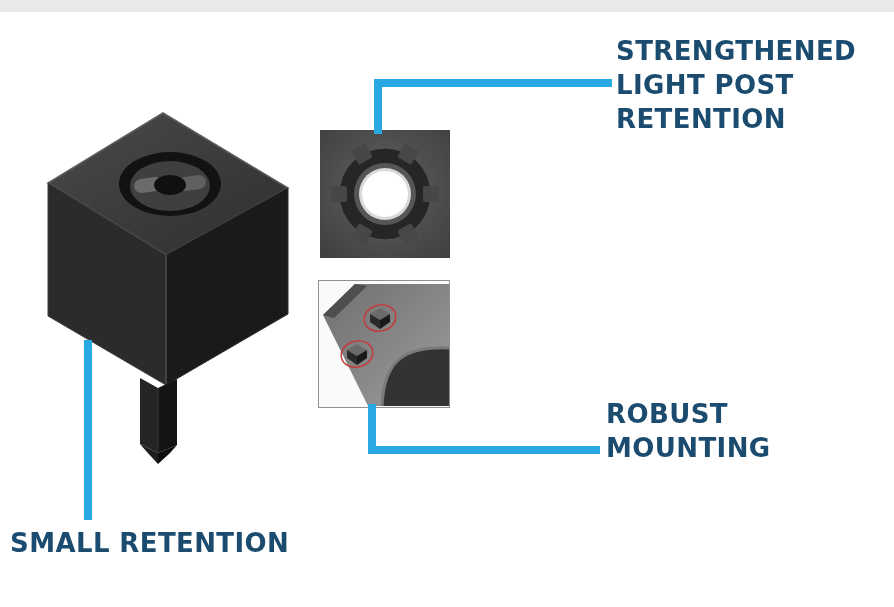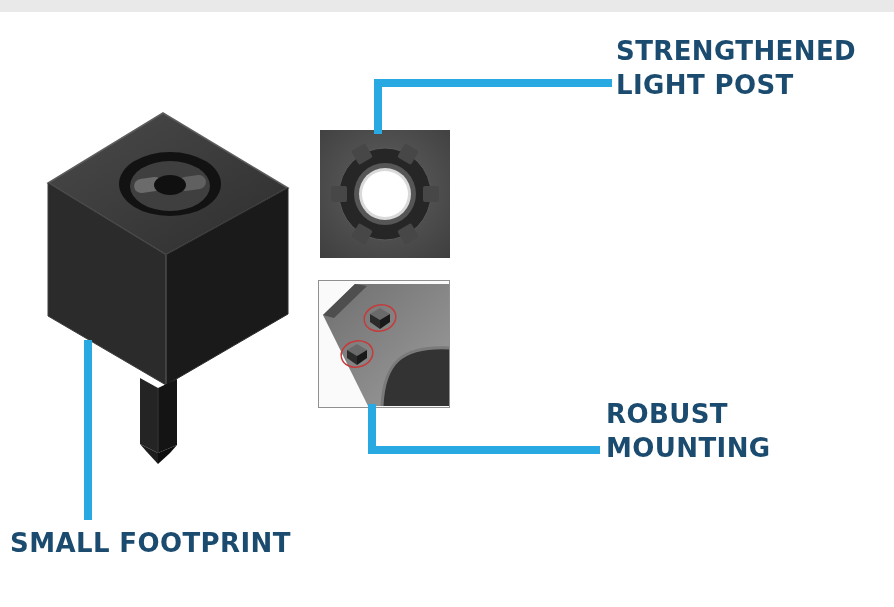--- a/index.html
+++ b/index.html
@@ -123,24 +123,25 @@
     </g>
 
     <path class="callout-line" d="M 378 122 L 378 71 L 612 71"></path>
     <path class="callout-line" d="M 372 392 L 372 438 L 600 438"></path>
     <path class="callout-line" d="M 88 328 L 88 508"></path>
   </svg>
 
   <div class="label" style="left:616px;top:22px">
     <div>STRENGTHENED</div>
     <div>LIGHT POST</div>
+    <div>RETENTION</div>
   </div>
 
   <div class="label" style="left:606px;top:385px">
     <div>ROBUST</div>
     <div>MOUNTING</div>
   </div>
 
   <div class="label" style="left:10px;top:514px">
-    <div>SMALL FOOTPRINT</div>
+    <div>SMALL RETENTION</div>
   </div>
 
 </div>
 
 </body></html>

